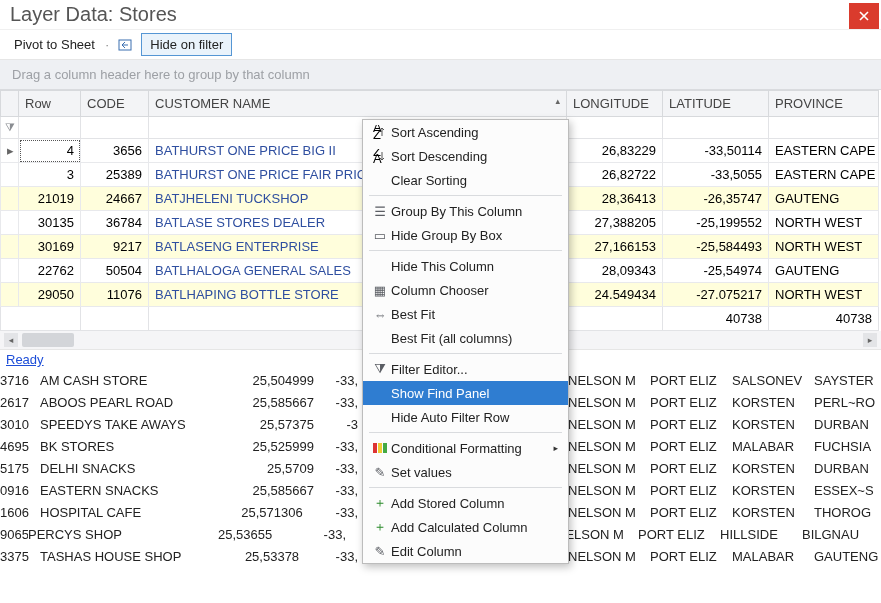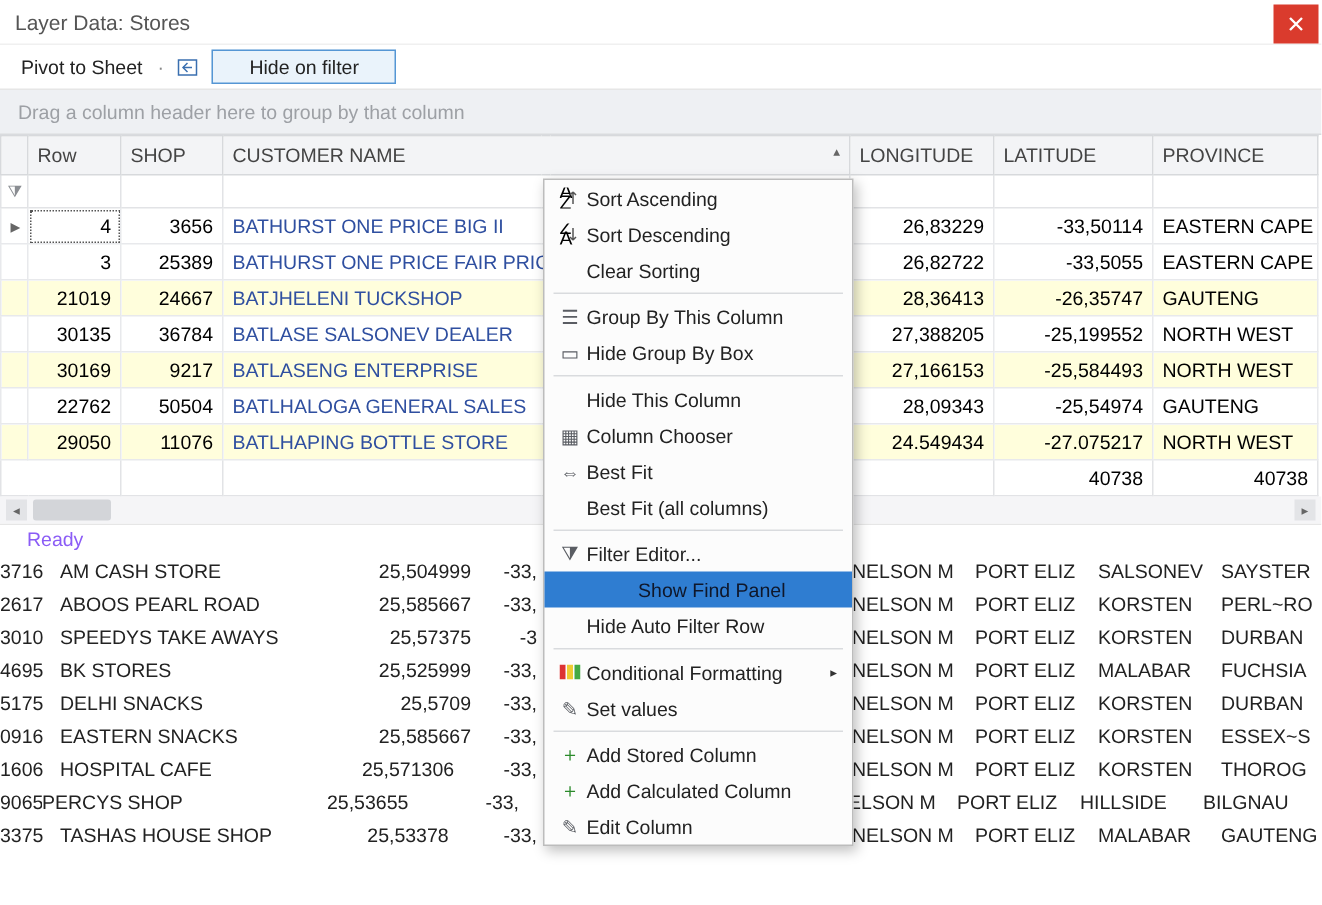--- a/index.html
+++ b/index.html
@@ -1,49 +1,49 @@
 <!DOCTYPE html>
 <html><head>
 <meta charset="utf-8">
 <style>
   * { box-sizing: border-box; font-family: "Segoe UI", Tahoma, sans-serif; font-size: 13px; }
   html, body { margin: 0; padding: 0; width: 881px; height: 603px; overflow: hidden; background: #fff; }
   .titlebar { height: 30px; display: flex; align-items: center; padding-left: 10px; border-bottom: 1px solid #f0f0f0; }
-  .titlebar .title { color: #555; font-size: 14px; flex: 1; }
+  .titlebar .title { color: #555; font-size: 20px; flex: 1; }
   .close-btn { width: 30px; height: 26px; background: #da3b2d; color: #fff; display:flex; align-items:center; justify-content:center; margin-right:2px; margin-top:2px; }
   .toolbar { height: 30px; display: flex; align-items: center; padding-left: 10px; gap: 6px; border-bottom: 1px solid #e6e6e6; }
   .toolbar-link { color: #222; padding: 2px 4px; }
   .combo { width: 104px; height: 22px; border: 1px solid #bcbcbc; padding: 0 6px; display:flex; align-items:center; justify-content:space-between; color:#222; background:#fff; }
   .combo .chev { font-size:9px; color:#555; }
   .tb-icon { width:20px; height:22px; display:flex; align-items:center; justify-content:center; border:1px solid transparent; }
   .tb-icon.collapse svg { width:14px; height:14px; }
-  .hide-filter-btn { border:1px solid #5596d4; background:#eaf3fb; padding:3px 24px; color:#222; }
+  .hide-filter-btn { border:1px solid #5596d4; background:#eaf3fb; padding:3px 8px; color:#222; }
   .grouppanel { height:30px; background:#eef0f3; color:#9da0a5; display:flex; align-items:center; padding-left:12px; font-size:13px; border-bottom:1px solid #d9dbde; }
   .grid-wrap { position:relative; }
   table.grid { border-collapse: collapse; width: 879px; table-layout: fixed; }
   .hdr th { background:#f3f4f6; border:1px solid #d7d9dc; color:#444; text-align:left; padding:5px 6px; font-weight:normal; height:24px; overflow:hidden; white-space:nowrap; }
   .hdr th.sel { width:16px; }
   .filterrow td { border:1px solid #e2e3e6; height:22px; padding:0 4px; }
   .filterrow .funnel { color:#8a8d92; font-size:11px; }
   .row td { border:1px solid #e8e9ec; padding:4px 6px; height:22px; white-space:nowrap; overflow:hidden; }
   .row.hl td { background:#fffedc; }
   .row .cname { color:#2f4fa0; }
   .num { text-align:right; }
   .summaryrow td { border:1px solid #e2e3e6; text-align:right; padding:4px 6px; height:22px; }
   .hscroll { height:18px; background:#f5f5f7; display:flex; align-items:center; padding:2px 4px; gap:2px; }
   .hscroll .arrow { width:14px; height:14px; background:#e3e4e7; display:flex; align-items:center; justify-content:center; color:#666; font-size:9px; }
   .hscroll .thumb { width:52px; height:14px; background:#d3d5d9; border-radius:2px; margin-left:2px; }
-  .status { height:20px; display:flex; align-items:center; padding-left:18px; color:#8b5cf6; border-top:1px solid #e6e6e6; }
+  .status { height:20px; display:flex; align-items:center; padding-left:6px; color:#1d4ed8; border-top:1px solid #e6e6e6;text-decoration:underline; }
   .bglist { position:relative; }
   .bgrow { display:flex; height:22px; align-items:center; color:#222; }
   .bgrow span { white-space:nowrap; overflow:hidden; }
   .context-menu { position:absolute; left:362px; top:119px; width:207px; background:#fcfcfc; border:1px solid #bcbcbc; box-shadow:2px 3px 8px rgba(0,0,0,.25); z-index:50; }
   .context-menu .item { height:24px; display:flex; align-items:center; padding:0 10px 0 6px; color:#222; }
   .context-menu .item .ico { width:22px; display:flex; align-items:center; justify-content:center; color:#5a5d63; }
-  .context-menu .item.hover { background:#2f7dd1; color:#0f172a;justify-content:center; }
+  .context-menu .item.hover { background:#2f7dd1; color:#ffffff; }
   .context-menu .item .arr { margin-left:auto; font-size:9px; color:#333; }
   .context-menu .sep { height:1px; background:#d9dbde; margin:3px 6px; }
   .sort-arrow { float:right; color:#666; font-size:9px; }
 </style>
 </head>
 <body>
 
 <div class="titlebar">
   <div class="title">Layer Data: Stores</div>
   <div class="close-btn">
@@ -78,21 +78,21 @@
         <col style="width:6px">
         <col style="width:200px">
         <col style="width:96px">
         <col style="width:106px">
         <col style="width:110px">
   </colgroup>
   <tbody>
         <tr class="hdr">
     <th class="sel"></th>
     <th>Row</th>
-    <th>SHOP</th>
+    <th>CODE</th>
     <th colspan="3"><span>CUSTOMER NAME</span><span class="sort-arrow">▴</span></th>
     <th>LONGITUDE</th>
     <th>LATITUDE</th>
     <th>PROVINCE</th>
   </tr>
   <tr class="filterrow">
     <td class="funnel">⧩</td>
     <td></td>
     <td></td>
     <td colspan="3"></td>
@@ -129,21 +129,21 @@
           <td colspan="2" class="cname">BATJHELENI TUCKSHOP</td>
           <td></td>
           <td class="num">28,36413</td>
           <td class="num">-26,35747</td>
           <td>GAUTENG</td>
         </tr>
         <tr class="row">
           <td style="text-align:center;color:#666"></td>
           <td class="num">30135</td>
           <td class="num">36784</td>
-          <td colspan="2" class="cname">BATLASE SALSONEV DEALER</td>
+          <td colspan="2" class="cname">BATLASE STORES DEALER</td>
           <td></td>
           <td class="num">27,388205</td>
           <td class="num">-25,199552</td>
           <td>NORTH WEST</td>
         </tr>
         <tr class="row hl">
           <td style="text-align:center;color:#666"></td>
           <td class="num">30169</td>
           <td class="num">9217</td>
           <td colspan="2" class="cname">BATLASENG ENTERPRISE</td>

